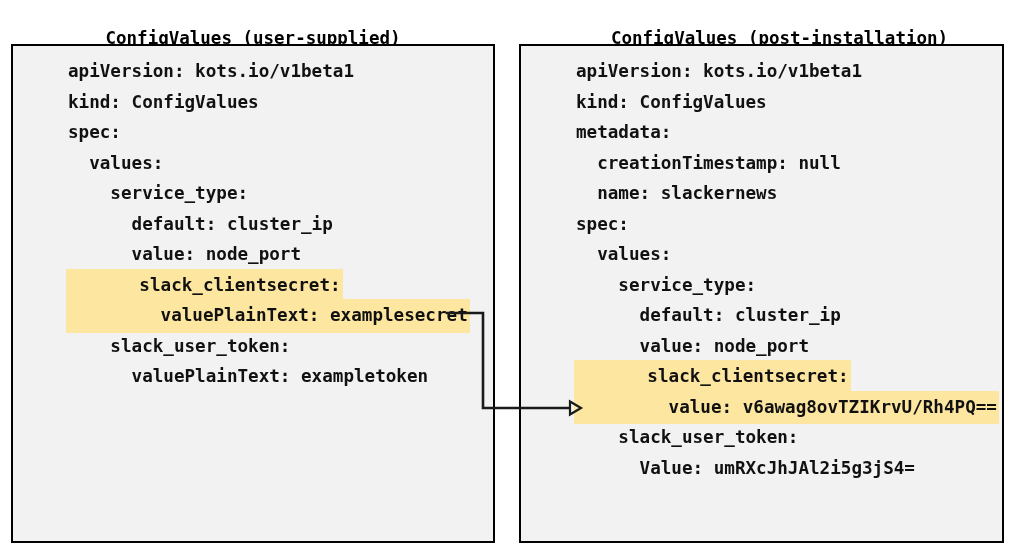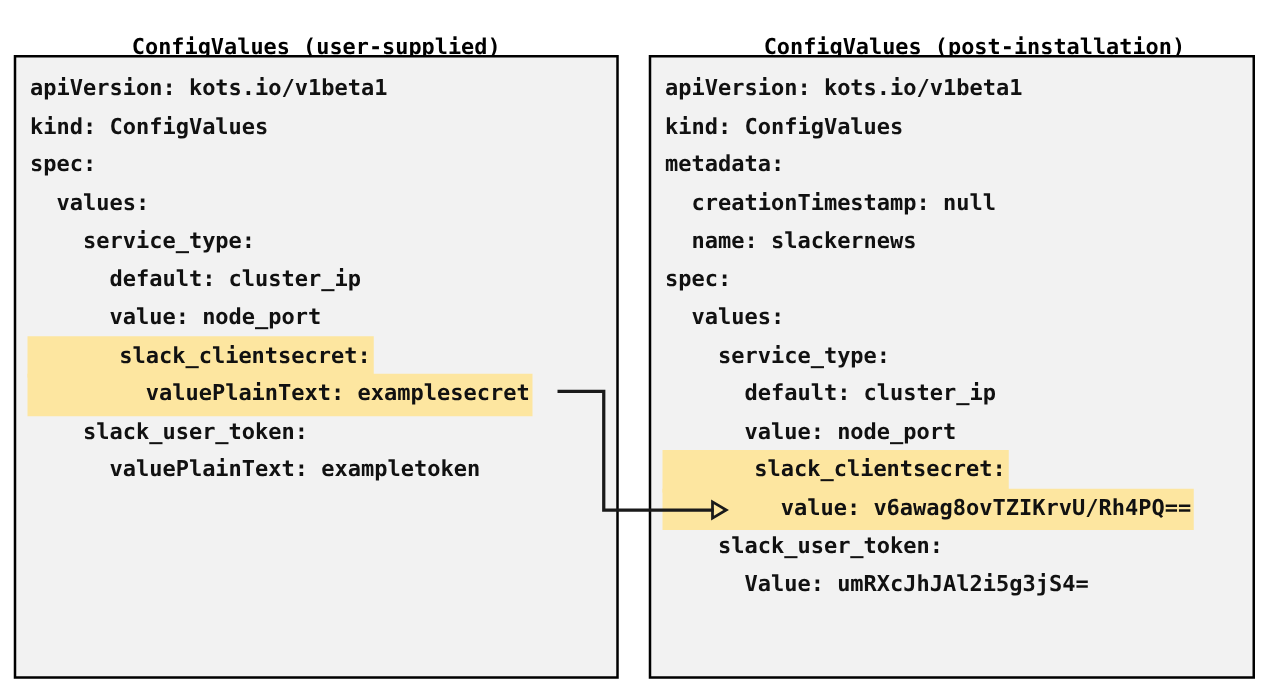--- a/index.html
+++ b/index.html
@@ -51,20 +51,21 @@
     font-size: 17.6px;
     font-weight: bold;
     line-height: 30.5px;
     color: #111111;
     white-space: pre;
   }
 
   .code-line {
     height: 30.5px;
     white-space: pre;
+    margin-left: 44px;
   }
 
   .code-line > span.txt {
     display: inline-block;
     padding: 1px 2px 2px 2px;
     white-space: pre;
   }
   .code-line.hl > span.txt {
     background: #fde6a0;
     padding-left: 31px;

